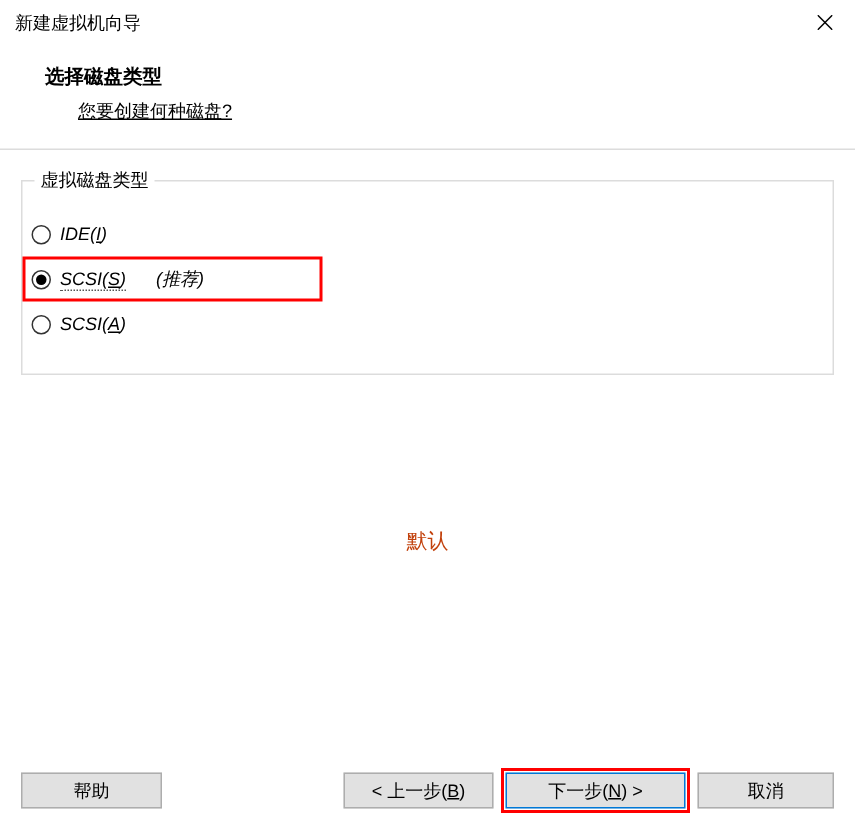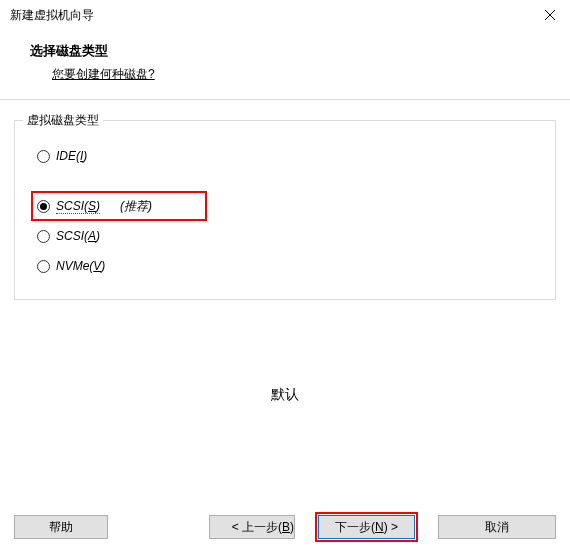--- a/index.html
+++ b/index.html
@@ -52,44 +52,43 @@
       font-size: 12px;
       padding-left: 22px;
       text-decoration: underline;
     }
     .content {
       padding: 20px 14px 10px 14px;
     }
     .group {
       position: relative;
       border: 1px solid #dcdcdc;
-      padding: 20px 12px 18px 16px;
+      padding: 20px 12px 18px 0;
       background: #ffffff;
       text-align: center;
     }
     .group-label {
       position: absolute;
       top: -9px;
       left: 8px;
       background: #ffffff;
       padding: 0 4px;
       font-size: 12px;
     }
     .radio-row {
       display: flex;
       align-items: center;
       height: 30px;
       padding-left: 6px;
       font-style: italic;
     }
     .radio-row.highlight {
       border: 2px solid #ff0000;
-      width: 176px;
+      width: 200px;
       padding-left: 4px;
-      margin-top: 20px;
     }
     .radio-circle {
       width: 13px;
       height: 13px;
       border: 1px solid #333;
       border-radius: 50%;
       margin-right: 6px;
       display: flex;
       align-items: center;
       justify-content: center;
@@ -112,61 +111,60 @@
     .radio-rec {
       margin-left: 20px;
       font-size: 12px;
     }
     .underline {
       text-decoration: underline;
     }
     .default-note {
       position: absolute;
       left: 50%;
-      top: 386px;
+      top: 352px;
       transform: translateX(-50%);
-      color: #000000;
+      color: #c2410c;
       font-size: 14px;
     }
     .button-bar {
       position: absolute;
       bottom: 12px;
       left: 0;
       right: 0;
       display: flex;
       align-items: center;
       padding: 0 14px;
-      gap: 23px;
+      gap: 8px;
     }
     .btn {
       height: 24px;
       background: #e1e1e1;
       border: 1px solid #adadad;
       font-size: 12px;
       font-family: inherit;
       cursor: pointer;
       display: flex;
       align-items: center;
       justify-content: center;
     }
     .btn-help {
       width: 94px;
     }
     .btn-back {
-      width: 86px;
-      justify-content: flex-end;
+      width: 100px;
     }
     .btn-next {
-      width: 97px;
+      width: 120px;
       border: 1px solid #0078d7;
       outline: 2px solid #ff0000;
       outline-offset: 1px;
     }
     .btn-cancel {
-      width: 118px;
+      width: 91px;
     }
     .spacer {
       flex: 1;
     }
   </style>
 </head>
 <body>
 
 <div class="titlebar">
   <span class="titlebar-text">新建虚拟机向导</span>
@@ -196,24 +194,20 @@
       <span class="radio-circle selected"></span>
       <span class="radio-label"><span class="dotted"><span>SCSI(</span><span class="underline">S</span><span>)</span></span></span>
       <span class="radio-rec">(推荐)</span>
     </div>
 
     <div class="radio-row">
       <span class="radio-circle"></span>
       <span class="radio-label"><span>SCSI(</span><span class="underline">A</span><span>)</span></span>
     </div>
 
-    <div class="radio-row">
-      <span class="radio-circle"></span>
-      <span class="radio-label"><span>NVMe(</span><span class="underline">V</span><span>)</span></span>
-    </div>
   </div>
 </div>
 
 <div class="default-note">默认</div>
 
 <div class="button-bar">
   <button class="btn btn-help">帮助</button>
   <div class="spacer"></div>
   <button class="btn btn-back">
       <span>&lt; 上一步(</span>

